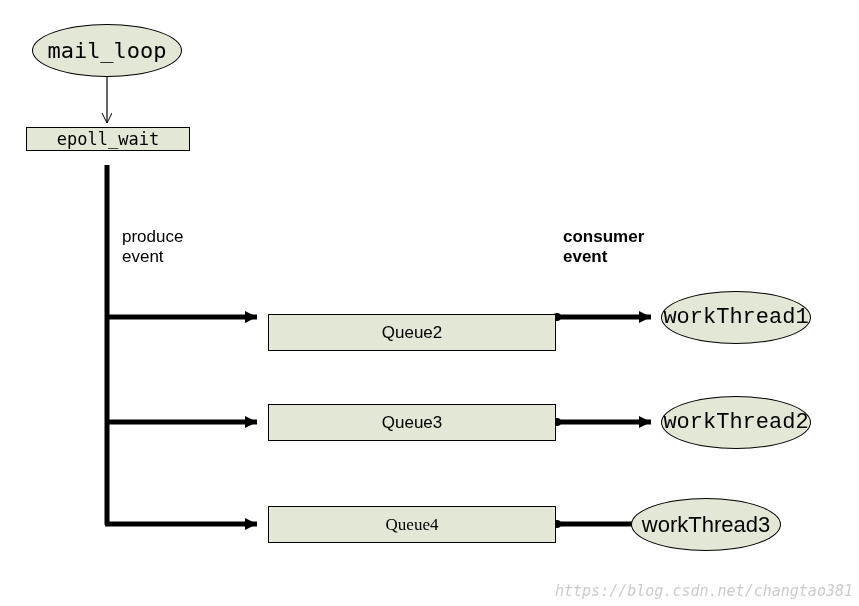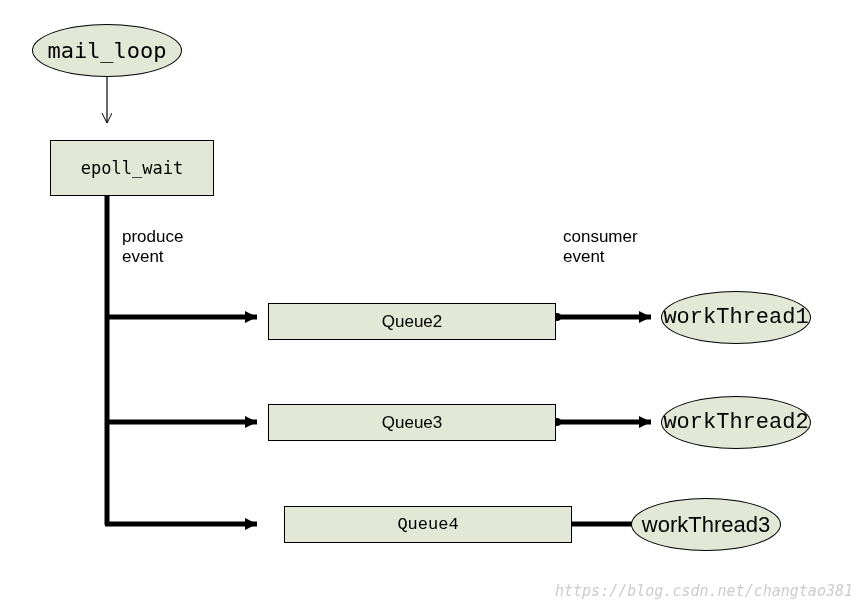--- a/index.html
+++ b/index.html
@@ -82,49 +82,49 @@
   <line x1="557" y1="422" x2="651" y2="422" stroke="#000" stroke-width="5" marker-end="url(#arrow-thick)"></line>
 
   <circle cx="557" cy="524" r="4" fill="#000"></circle>
   <line x1="557" y1="524" x2="651" y2="524" stroke="#000" stroke-width="5" marker-end="url(#arrow-thick)"></line>
 </svg>
 
 <div class="ellipse" style="left:32px; top:24px; width:150px; height:53px;">
   <span>mail_loop</span>
 </div>
 
-<div class="rect" style="left:26px; top:140px; width:164px; height:56px;margin-left:24px;">
+<div class="rect" style="left:26px; top:127px; width:164px; height:24px;">
   <span>epoll_wait</span>
 </div>
 
-<div class="rect" style="left:268px; top:303px; width:288px; height:37px; font-family: Arial, sans-serif;">
+<div class="rect" style="left:268px; top:314px; width:288px; height:37px; font-family: Arial, sans-serif;">
   <span>Queue2</span>
 </div>
 <div class="rect" style="left:268px; top:404px; width:288px; height:37px; font-family: Arial, sans-serif; align-items: center;">
   <span>Queue3</span>
 </div>
-<div class="rect" style="left:268px; top:506px; width:288px; height:37px; font-family: Liberation Mono, monospace; margin-left: 16px;">
+<div class="rect" style="left:268px; top:506px; width:288px; height:37px; font-family: Liberation Serif, serif;">
   <span>Queue4</span>
 </div>
 
 <div class="ellipse" style="left:661px; top:291px; width:150px; height:53px; font-family: Liberation Mono, monospace;">
   <span>workThread1</span>
 </div>
 <div class="ellipse" style="left:661px; top:396px; width:150px; height:53px; font-family: Liberation Mono, monospace;">
   <span>workThread2</span>
 </div>
 <div class="ellipse" style="left:631px; top:498px; width:150px; height:53px; font-family: Arial, sans-serif;">
   <span>workThread3</span>
 </div>
 
 <div class="label" style="left:122px; top:227px; width:120px;">
   <span>produce</span><br>
   <span>event</span>
 </div>
 
-<div class="label" style="left:563px; top:227px; width:120px;">
+<div class="label" style="left:563px; top:227px; width:120px;font-weight:bold;">
   <span>consumer</span><br>
   <span>event</span>
 </div>
 
 <div class="watermark" style="right:6px; bottom:6px;">
   <span>https://blog.csdn.net/changtao381</span>
 </div>
 
 </body></html>

